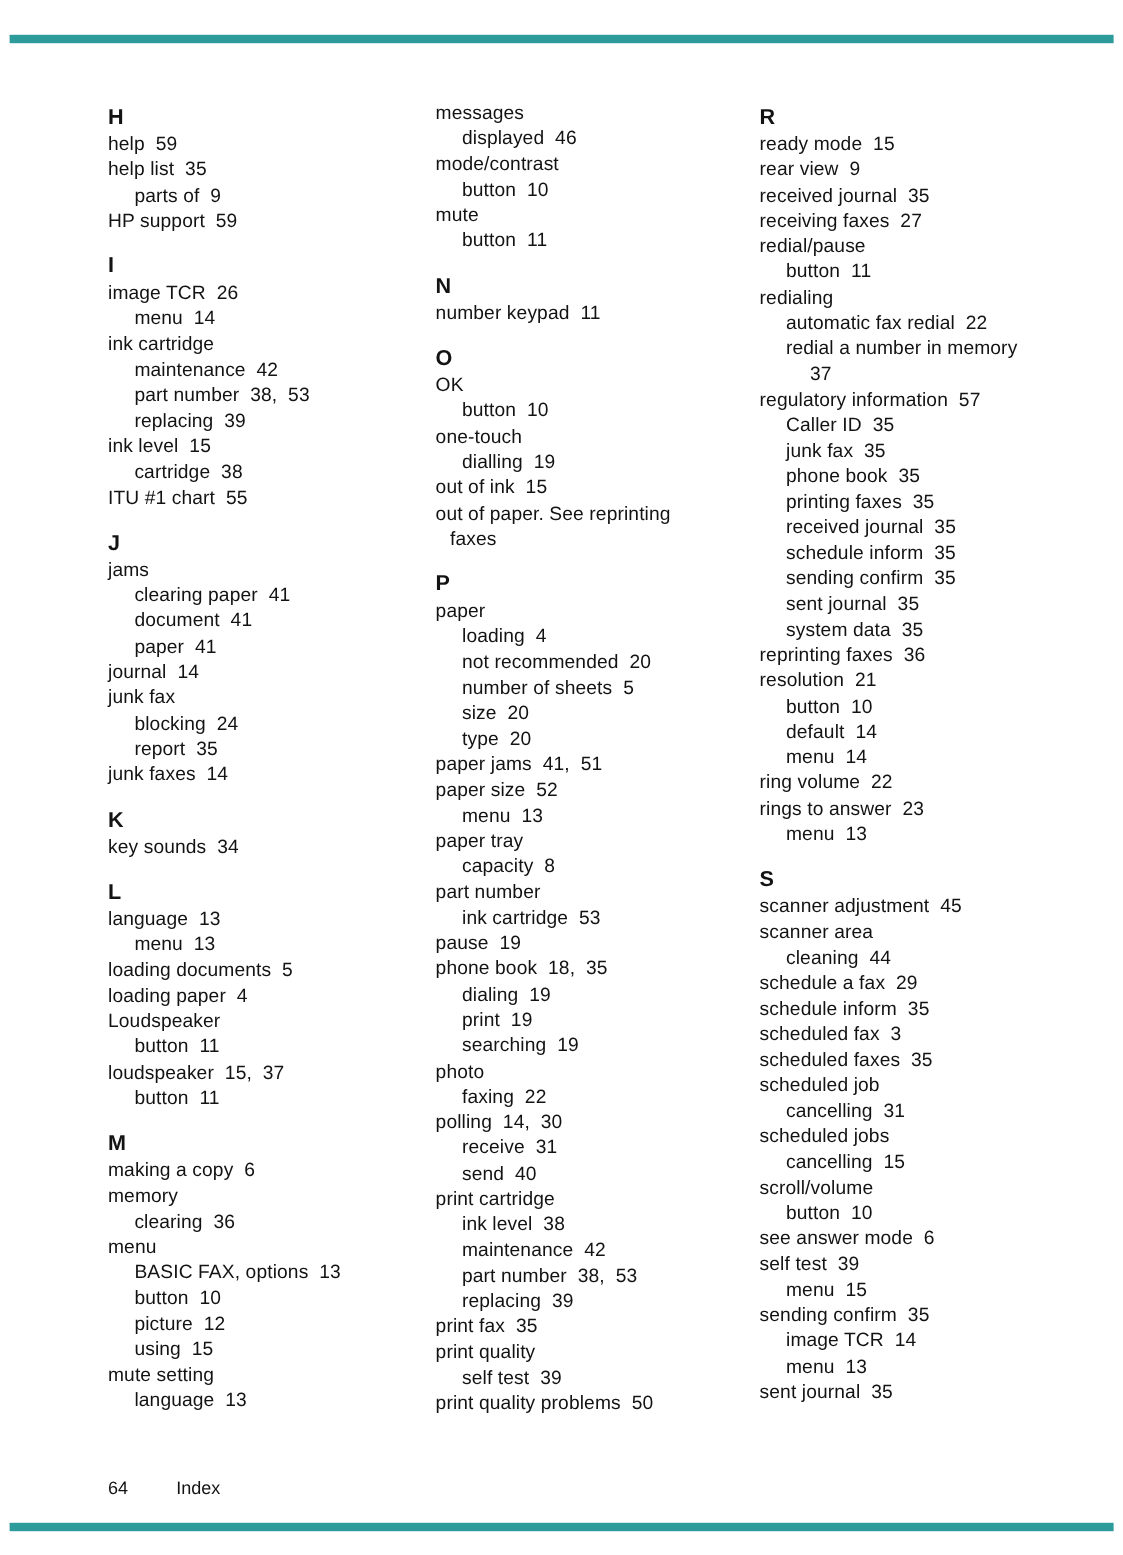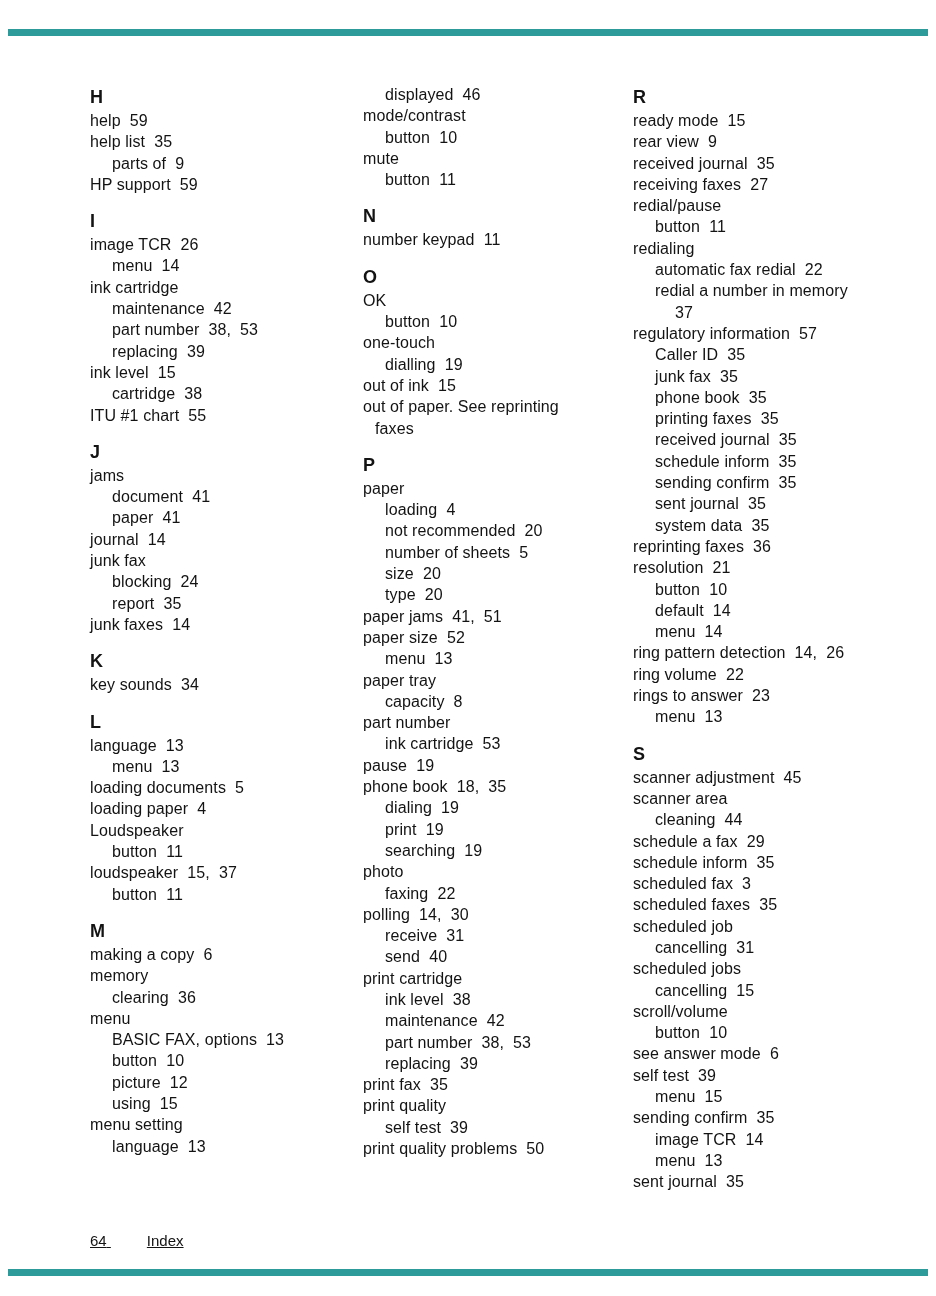--- a/index.html
+++ b/index.html
@@ -29,21 +29,21 @@
   .entry{
     font-size:16px;
     line-height:21.3px;
     white-space:pre-wrap;
     letter-spacing:0.1px;
   }
   .i0{padding-left:12px;text-indent:-12px;}
   .i1{padding-left:42px;text-indent:-20px;}
   .footer{
     position:absolute;left:90px;top:1231px;
-    font-size:15px;line-height:20px;text-decoration:underline;
+    font-size:15px;line-height:20px;
   }
   .footer .footer-title{margin-left:36px;}
 </style>
 </head>
 <body style="color: rgb(19, 19, 19);">
 
 <div class="page">
   <div class="rule rule-top" style="background: rgb(46, 155, 155);"></div>
 
   <div class="col col-1" id="col-0">
@@ -62,20 +62,21 @@
         <div class="entry i1">maintenance  42</div>
         <div class="entry i1">part number  38,  53</div>
         <div class="entry i1">replacing  39</div>
         <div class="entry i0">ink level  15</div>
         <div class="entry i1">cartridge  38</div>
         <div class="entry i0">ITU #1 chart  55</div>
       </div>
       <div class="section">
         <div class="letter">J</div>
         <div class="entry i0">jams</div>
+        <div class="entry i1">clearing paper  41</div>
         <div class="entry i1">document  41</div>
         <div class="entry i1">paper  41</div>
         <div class="entry i0">journal  14</div>
         <div class="entry i0">junk fax</div>
         <div class="entry i1">blocking  24</div>
         <div class="entry i1">report  35</div>
         <div class="entry i0">junk faxes  14</div>
       </div>
       <div class="section">
         <div class="letter">K</div>
@@ -95,26 +96,27 @@
       <div class="section">
         <div class="letter">M</div>
         <div class="entry i0">making a copy  6</div>
         <div class="entry i0">memory</div>
         <div class="entry i1">clearing  36</div>
         <div class="entry i0">menu</div>
         <div class="entry i1">BASIC FAX, options  13</div>
         <div class="entry i1">button  10</div>
         <div class="entry i1">picture  12</div>
         <div class="entry i1">using  15</div>
-        <div class="entry i0">menu setting</div>
+        <div class="entry i0">mute setting</div>
         <div class="entry i1">language  13</div>
       </div>
     </div>
   <div class="col col-2" id="col-1">
       <div class="section">
+        <div class="entry i0">messages</div>
         <div class="entry i1">displayed  46</div>
         <div class="entry i0">mode/contrast</div>
         <div class="entry i1">button  10</div>
         <div class="entry i0">mute</div>
         <div class="entry i1">button  11</div>
       </div>
       <div class="section">
         <div class="letter">N</div>
         <div class="entry i0">number keypad  11</div>
       </div>
@@ -185,21 +187,20 @@
         <div class="entry i1">received journal  35</div>
         <div class="entry i1">schedule inform  35</div>
         <div class="entry i1">sending confirm  35</div>
         <div class="entry i1">sent journal  35</div>
         <div class="entry i1">system data  35</div>
         <div class="entry i0">reprinting faxes  36</div>
         <div class="entry i0">resolution  21</div>
         <div class="entry i1">button  10</div>
         <div class="entry i1">default  14</div>
         <div class="entry i1">menu  14</div>
-        <div class="entry i0">ring pattern detection  14,  26</div>
         <div class="entry i0">ring volume  22</div>
         <div class="entry i0">rings to answer  23</div>
         <div class="entry i1">menu  13</div>
       </div>
       <div class="section">
         <div class="letter">S</div>
         <div class="entry i0">scanner adjustment  45</div>
         <div class="entry i0">scanner area</div>
         <div class="entry i1">cleaning  44</div>
         <div class="entry i0">schedule a fax  29</div>

